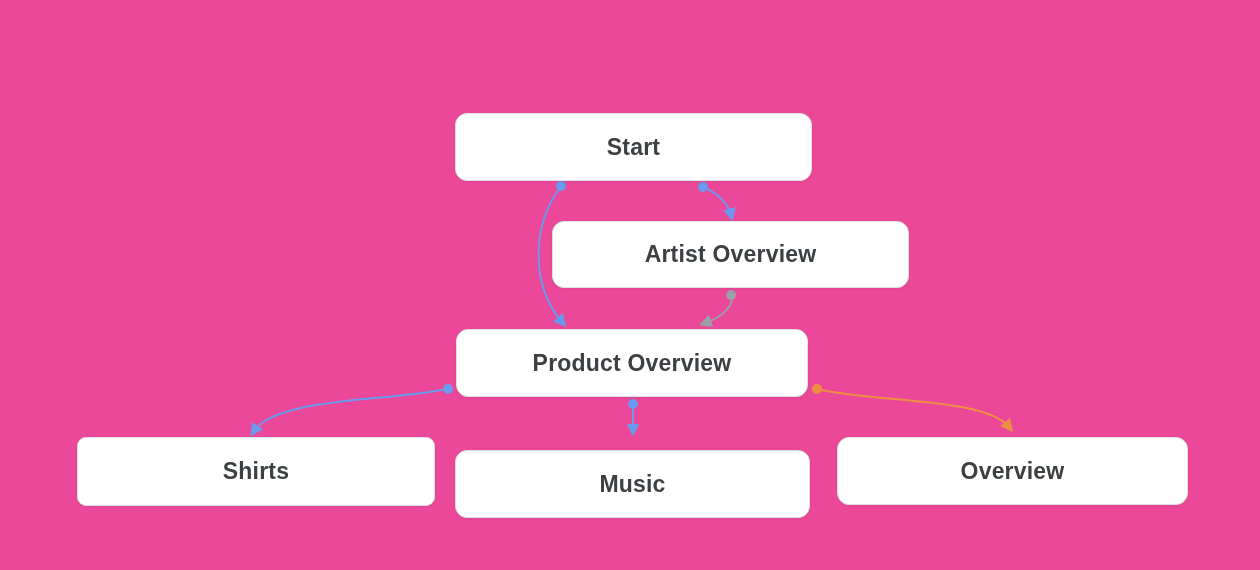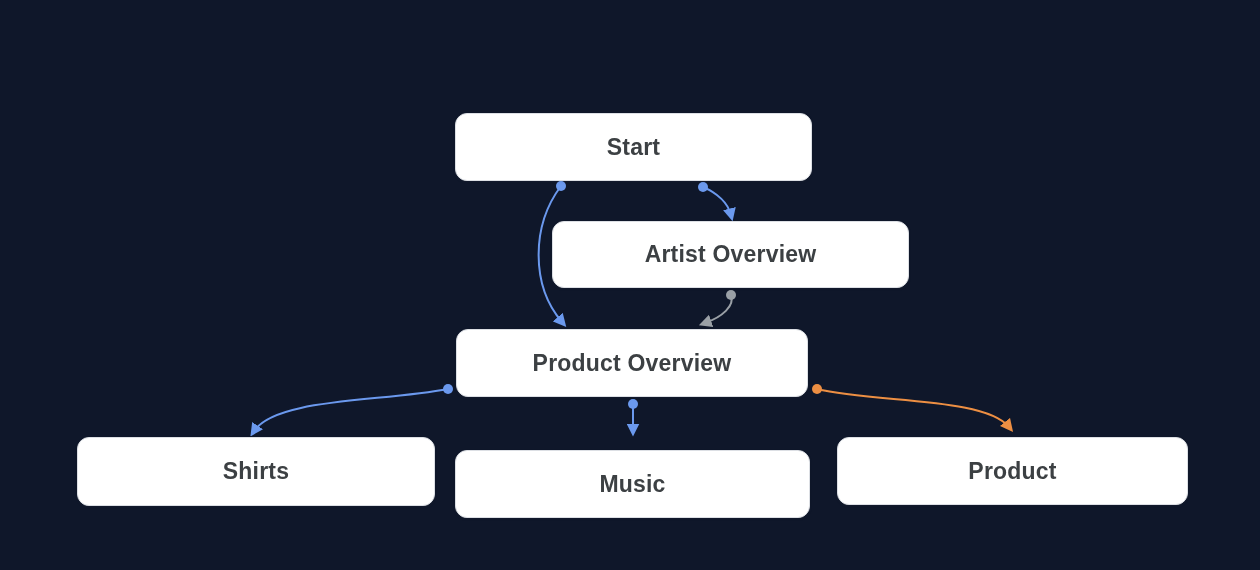--- a/index.html
+++ b/index.html
@@ -5,21 +5,21 @@
   html, body {
     margin: 0;
     padding: 0;
     background: #f7f8fa;
     font-family: "Liberation Sans", sans-serif;
   }
   .canvas {
     position: relative;
     width: 1260px;
     height: 570px;
-    background: #0f172a;
+    background: #ec4899;
     overflow: hidden;
   }
   .edges {
     position: absolute;
     left: 0;
     top: 0;
     width: 1260px;
     height: 570px;
     pointer-events: none;
   }
@@ -46,21 +46,21 @@
   .node .label {
     font-size: 23px;
     font-weight: 600;
     letter-spacing: 0.2px;
     color: #3c4043;
     white-space: nowrap;
   }
   .n-start            { left: 455px; top: 113px; width: 357px; height: 68px; }
   .n-artist-overview  { left: 552px; top: 221px; width: 357px; height: 67px; }
   .n-product-overview { left: 456px; top: 329px; width: 352px; height: 68px; }
-  .n-shirts           { left:  77px; top: 437px; width: 358px; height: 69px; }
+  .n-shirts           { left:  77px; top: 437px; width: 358px; height: 69px; border-radius: 9px; }
   .n-music            { left: 455px; top: 438px; width: 355px; height: 68px; margin-top: 12px; }
   .n-product          { left: 837px; top: 437px; width: 351px; height: 68px; }
 </style>
 </head>
 <body>
 
 <div class="canvas">
 
   <svg class="edges" viewBox="0 0 1260 570" aria-hidden="true">
     <defs>
@@ -120,16 +120,16 @@
 
   <div class="node n-shirts">
     <span class="label">Shirts</span>
   </div>
 
   <div class="node n-music">
     <span class="label">Music</span>
   </div>
 
   <div class="node n-product">
-    <span class="label">Product</span>
+    <span class="label">Overview</span>
   </div>
 
 </div>
 
 </body></html>

